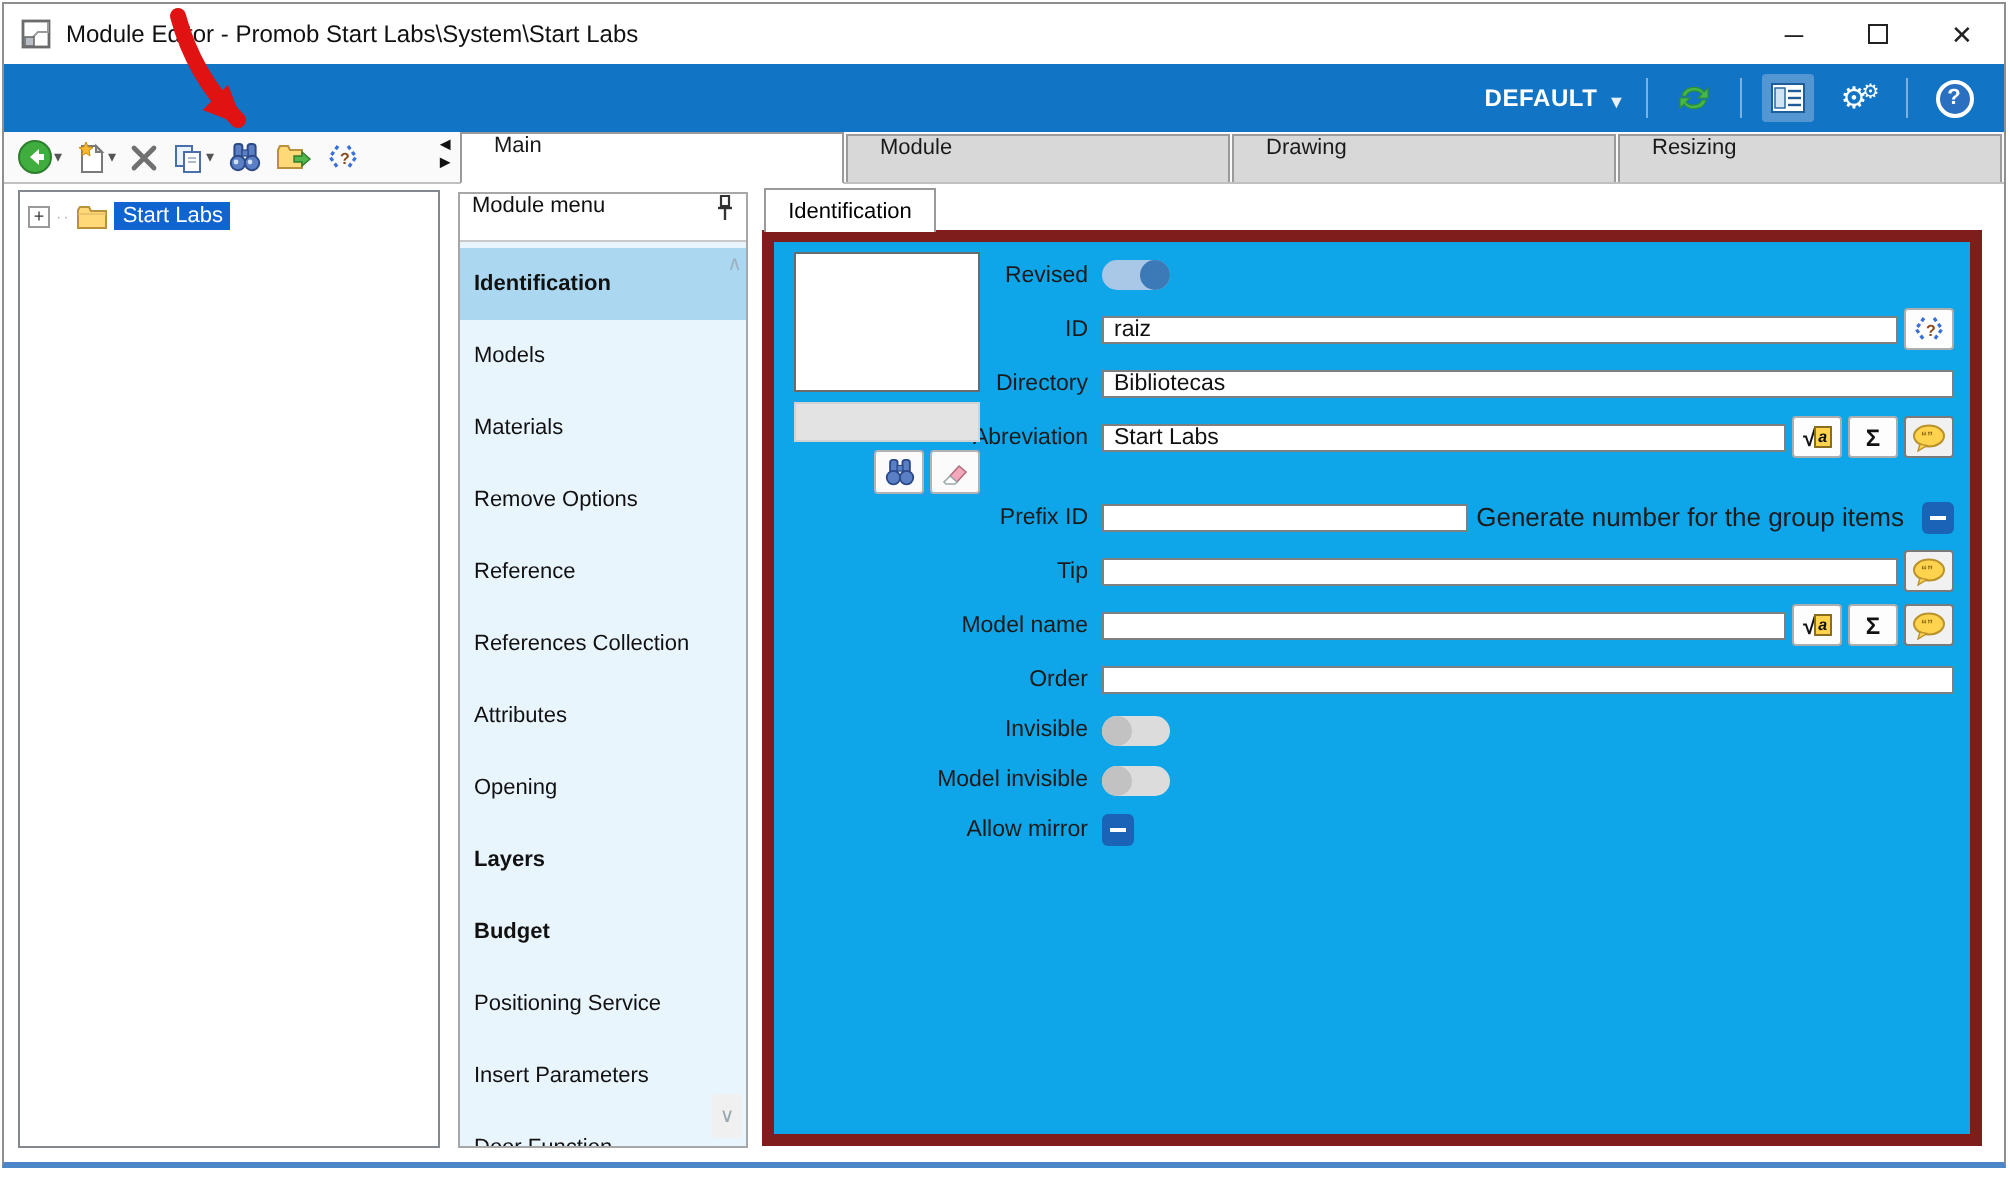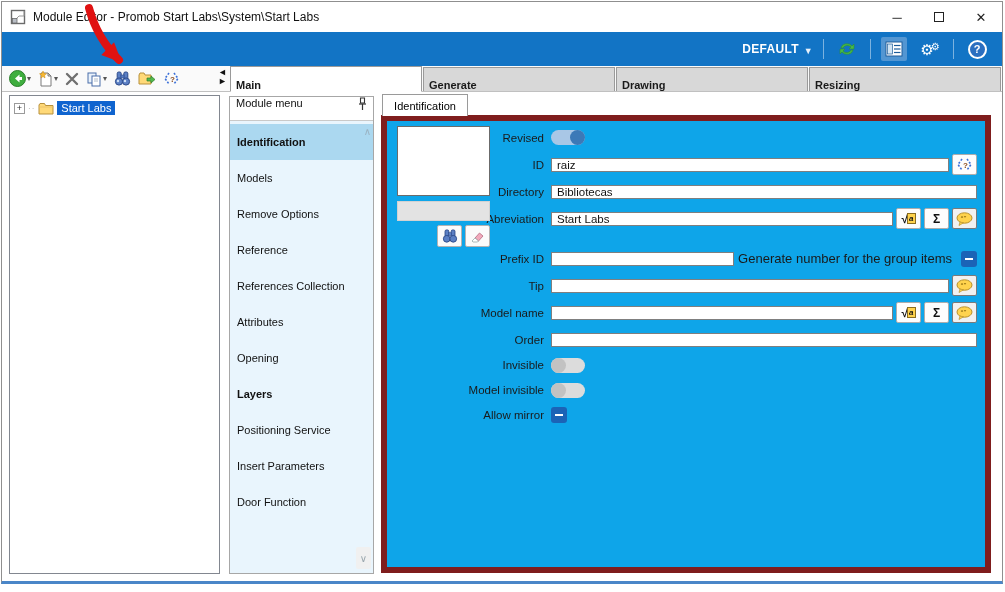--- a/index.html
+++ b/index.html
@@ -24,21 +24,21 @@
   .gears .g2 { font-size:10px; margin-left:-3px; vertical-align:top; }
   .help-circle { width:19px; height:19px; border-radius:50%; background:#2a6fc0; border:2px solid #fff; color:#fff; font-size:11px; font-weight:bold; display:flex; align-items:center; justify-content:center; }
 
   
   .bar-row { height:26px; display:flex; border-bottom:1px solid #c0c0c0; background:#fafafa; }
   .toolbar { width:228px; display:flex; align-items:center; gap:7px; padding-left:7px; position:relative; }
   .t-ico { display:flex; align-items:center; gap:1px; cursor:pointer; }
   .drop { font-size:8px; color:#555; }
   .mini-split { position:absolute; right:3px; top:2px; display:flex; flex-direction:column; line-height:9px; font-size:9px; color:#111; cursor:pointer; }
   .tabs { flex:1; display:flex; align-items:flex-end; }
-  .tab { flex:1; height:24px; background:#d8d8d8; border:1px solid #9a9a9a; border-bottom:none; margin-right:1px; font-size:11px; color:#1a1a1a; display:flex; align-items:flex-end; padding-left:5px; cursor:pointer;font-weight:bold; }
+  .tab { flex:1; height:24px; background:#d8d8d8; border:1px solid #9a9a9a; border-bottom:none; margin-right:1px; font-size:11px; color:#1a1a1a; display:flex; align-items:flex-start; padding-left:16px; cursor:pointer; }
   .tab.active { height:26px; background:#fff; margin-bottom:-1px; border-bottom:1px solid #fff; }
 
   
   .content { position:relative; height:489px; background:#fff; }
 
   .tree-panel { position:absolute; left:7px; top:3px; width:211px; height:479px; border:1px solid #828790; background:#fff; padding:5px 4px; }
   .tree-node { display:flex; align-items:center; gap:3px; }
   .expander { width:11px; height:11px; border:1px solid #9a9a9a; background:#fff; font-size:9px; line-height:9px; text-align:center; color:#333; cursor:pointer; }
   .dots { color:#b5b5b5; font-size:8px; letter-spacing:1px; }
   .tree-label { background:#0f64cf; color:#fff; font-size:11px; padding:1px 4px; cursor:pointer; }
@@ -198,21 +198,21 @@
       <span class="mini-split">
           <span>◄</span>
           <span>►</span>
         </span>
     </div>
     <div class="tabs">
       <div class="tab active">
           <span>Main</span>
         </div>
       <div class="tab">
-          <span>Generate</span>
+          <span>Module</span>
         </div>
       <div class="tab">
           <span>Drawing</span>
         </div>
       <div class="tab">
           <span>Resizing</span>
         </div>
     </div>
   </div>
 
@@ -240,36 +240,42 @@
         </svg>
       </div>
       <div class="menu-list">
         <div class="mitem selected bold">
             <span>Identification</span>
           </div>
         <div class="mitem">
             <span>Models</span>
           </div>
         <div class="mitem">
+            <span>Materials</span>
+          </div>
+        <div class="mitem">
             <span>Remove Options</span>
           </div>
         <div class="mitem">
             <span>Reference</span>
           </div>
         <div class="mitem">
             <span>References Collection</span>
           </div>
         <div class="mitem">
             <span>Attributes</span>
           </div>
         <div class="mitem">
             <span>Opening</span>
           </div>
         <div class="mitem bold">
             <span>Layers</span>
+          </div>
+        <div class="mitem bold">
+            <span>Budget</span>
           </div>
         <div class="mitem">
             <span>Positioning Service</span>
           </div>
         <div class="mitem">
             <span>Insert Parameters</span>
           </div>
         <div class="mitem">
             <span>Door Function</span>
           </div>

